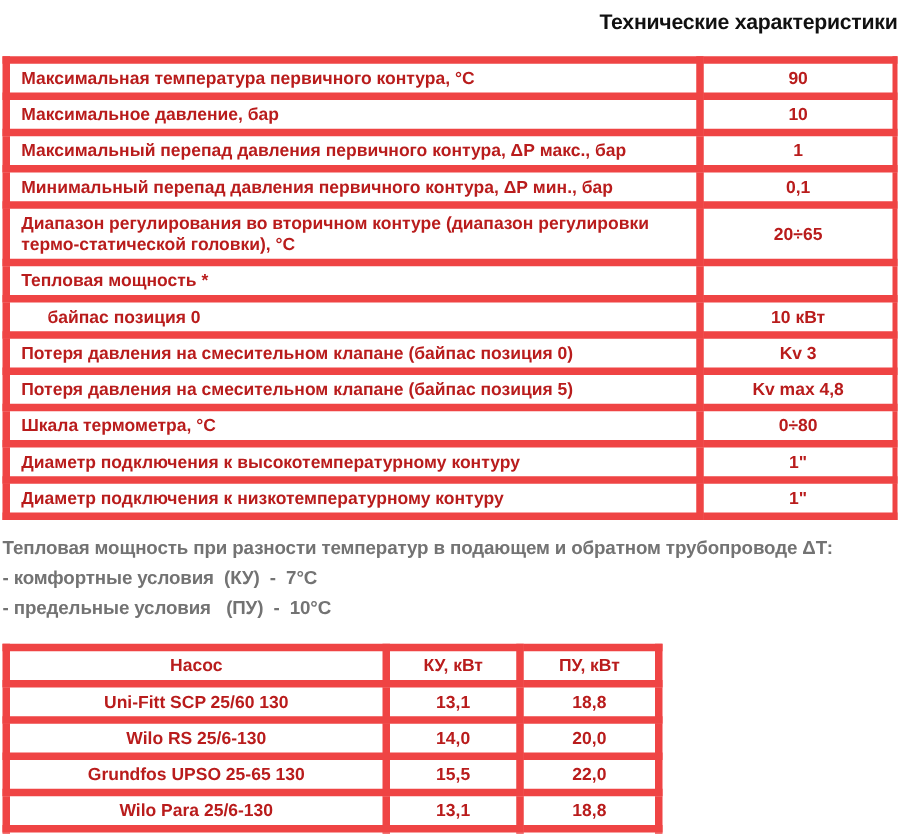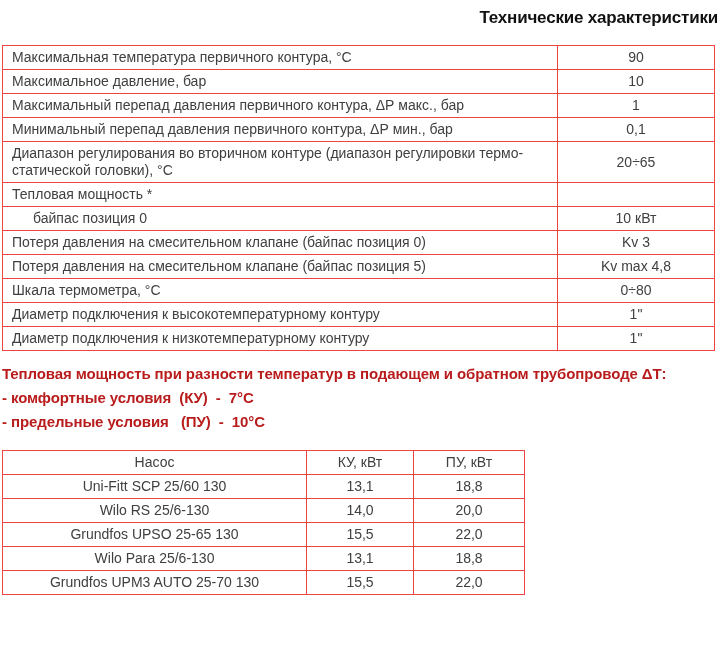--- a/index.html
+++ b/index.html
@@ -17,35 +17,35 @@
     margin: 7px 0 0 2px;
     font-size: 17px;
     font-weight: 700;
     color: #111111;
     line-height: 21px;
     letter-spacing: -0.2px;
     text-align: right;
   }
 
   table { border-collapse: collapse; table-layout: fixed; }
-  td, th { border: 1px solid #ef4444; font-size: 14px; font-weight: 400; color: #404040; }
+  td, th { border: 6px solid #ef4444; font-size: 14px; font-weight: 700; color: #b91c1c; }
 
   
   .spec-table { width: 712px; margin: 17px 0 0 2px; }
   .spec-table td { padding: 3px 9px; line-height: 17px; height: 24px; vertical-align: middle; }
   .spec-table td.label-cell { text-align: left; }
   .spec-table td.value-cell { text-align: center; padding: 3px 4px; }
   .spec-table tr.indent td.label-cell { padding-left: 30px; }
 
   
   .notes { margin: 11px 0 0 2px; }
   .notes .note-line {
     font-size: 15px;
     font-weight: 700;
-    color: #b91c1c;
+    color: #737373;
     line-height: 24px;
     white-space: pre-wrap;
     letter-spacing: -0.1px;
   }
 
   
   .pump-table { width: 522px; margin: 16px 0 0 2px; }
   .pump-table td, .pump-table th { padding: 3px 9px; line-height: 17px; height: 24px; vertical-align: middle; }
   .pump-table .pump-name-cell, .pump-table th.pump-col-header { text-align: center; }
   .pump-table .num-cell, .pump-table th.num-col-header { text-align: center; padding: 3px 2px; }

